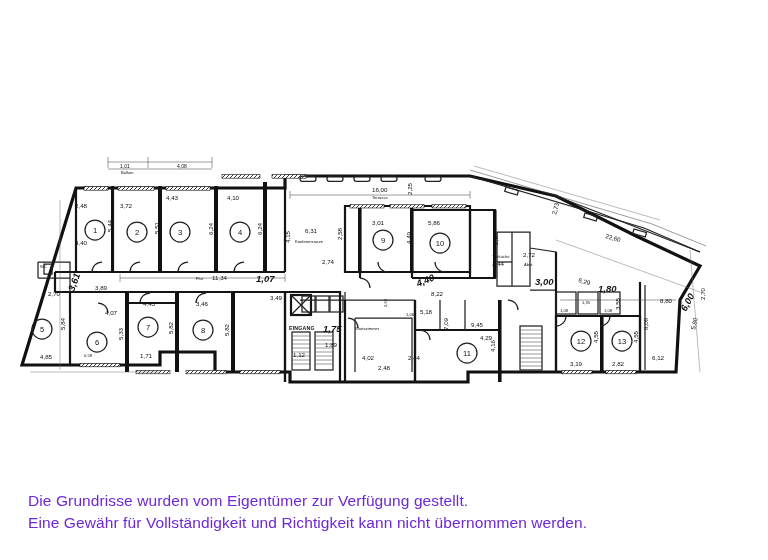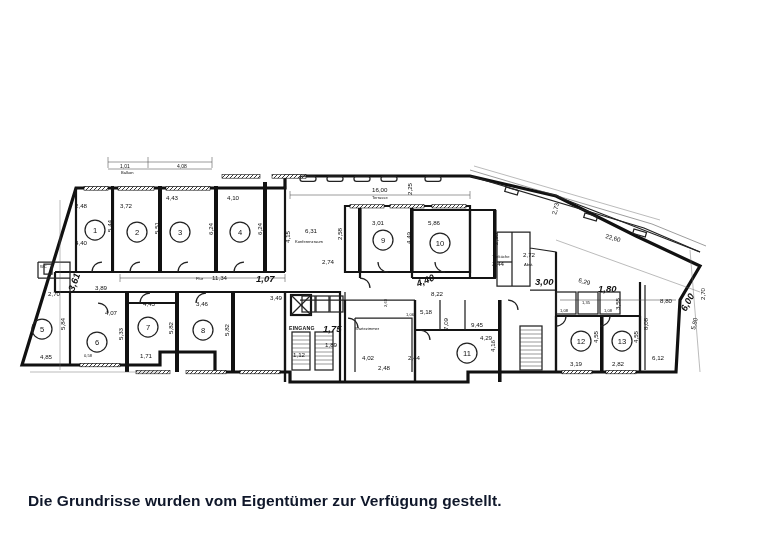--- a/index.html
+++ b/index.html
@@ -8,22 +8,22 @@
   #page{position:relative;width:768px;height:560px;background:#fff;}
 
   
   #plan-wrap{position:absolute;left:0;top:0;width:768px;height:470px;}
   #plan{display:block;}
 
   
   #caption{position:absolute;left:28px;top:490px;width:712px;}
   #caption .line{
     font-family:"Liberation Sans",sans-serif;
-    font-size:15.5px;line-height:22px;color:#0f172a;
-    letter-spacing:.1px;white-space:nowrap;font-weight:bold;
+    font-size:15.5px;line-height:22px;color:#6d28d9;
+    letter-spacing:.1px;white-space:nowrap;
   }
 </style>
 </head>
 <body>
 
 <div id="page">
 
   <div id="plan-wrap">
     <svg id="plan" width="768" height="470" viewBox="0 0 768 470">
       <defs>
@@ -367,15 +367,16 @@
         <path d="M60,200 L60,370"></path>
         <path d="M690,250 L700,372"></path>
         <path d="M556,240 L700,292"></path>
         <path d="M30,372 L160,372"></path>
       </g>
     </svg>
   </div>
 
   <div id="caption">
     <div class="line">Die Grundrisse wurden vom Eigentümer zur Verfügung gestellt.</div>
+    <div class="line">Eine Gewähr für Vollständigkeit und Richtigkeit kann nicht übernommen werden.</div>
   </div>
 
 </div>
 
 </body></html>

